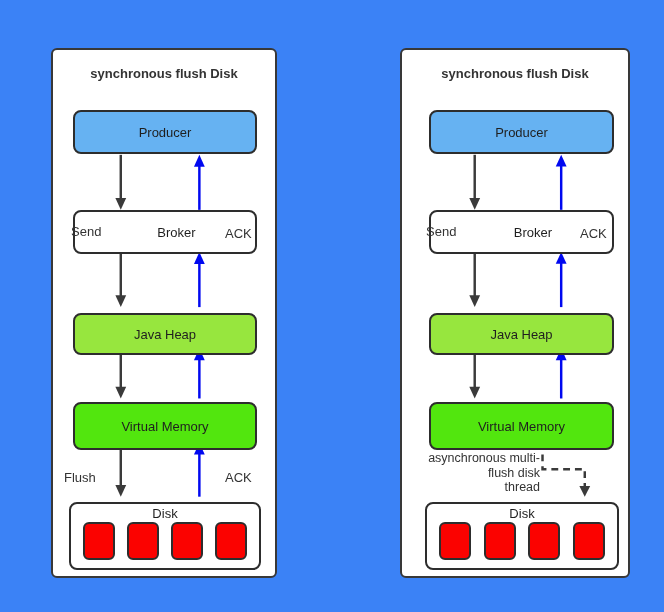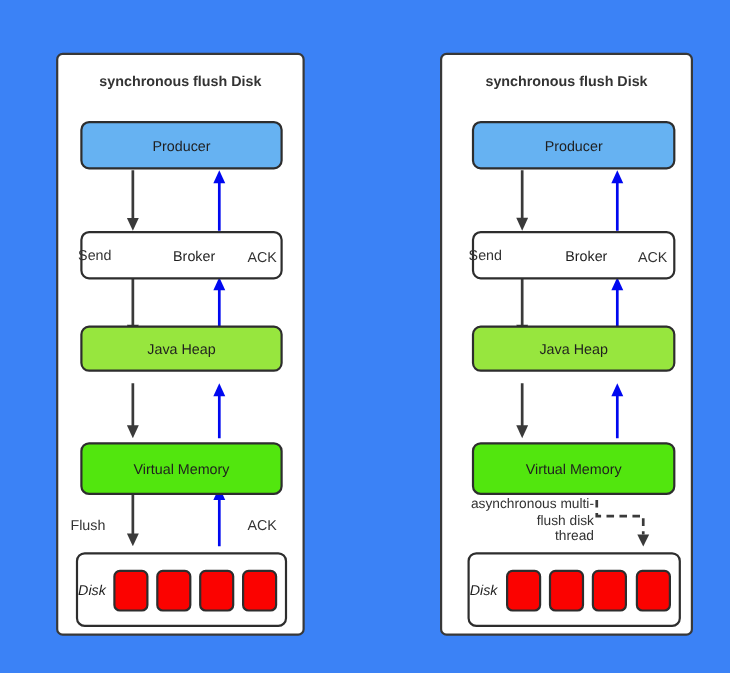--- a/index.html
+++ b/index.html
@@ -47,29 +47,28 @@
     font-size: 13px;
     color: #1f1f1f;
     background: #ffffff;
     text-align: center;
   }
   .panel-left  .box { left: 20px; width: 184px; }
   .panel-right .box { left: 27px; width: 185px; }
 
   .box-producer { top: 60px;  height: 44px; background: var(--producer-fill, #66b2f2); }
   .box-broker   { top: 160px; height: 44px; padding-left: 23px; }
-  .box-heap     { top: 246px; height: 42px; background: var(--java-heap-fill, #97e63e); }
+  .box-heap     { top: 263px; height: 42px; background: var(--java-heap-fill, #97e63e); }
   .box-vm       { top: 352px; height: 48px; background: var(--virtual-memory-fill, #52e60e); }
 
   .box-disk {
     top: 452px; height: 68px;
-    flex-direction: row;
+    flex-direction: column;
     justify-content: flex-start;
     padding-top: 1px;
-    font-style: italic;
   }
   .panel-left  .box-disk { left: 16px; width: 192px; }
   .panel-right .box-disk { left: 23px; width: 194px; }
 
   .disk-label {
     font-size: 13px;
     color: #1f1f1f;
     line-height: 17px;
   }
   .disk-cells {

